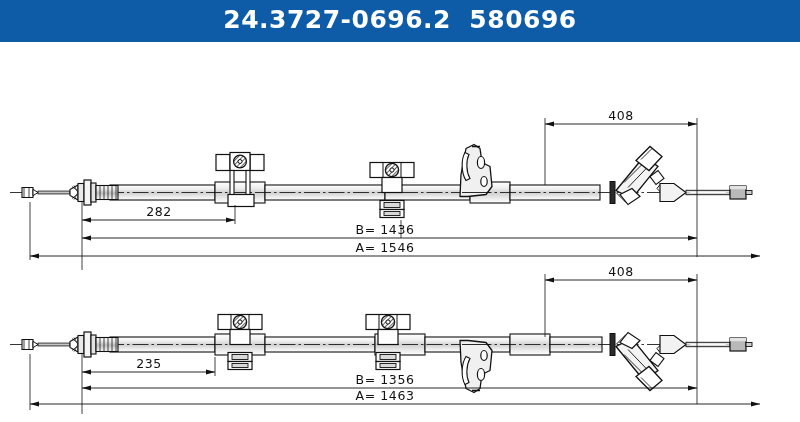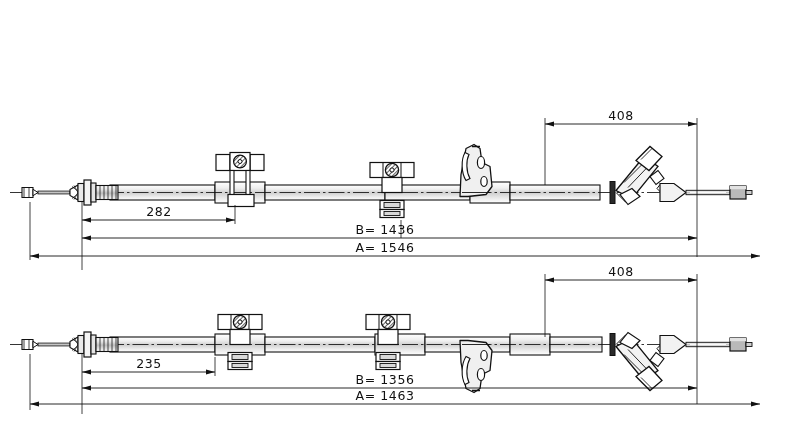--- a/index.html
+++ b/index.html
@@ -47,20 +47,23 @@
     font-size: 12.5px;
     fill: #111111;
     letter-spacing: 0.6px;
   }
 </style>
 </head>
 <body>
 
 <div id="page">
 
+  <div id="title-bar">
+    <div id="title-text">24.3727-0696.2  580696</div>
+  </div>
 
   <div id="drawing">
   <svg class="sheet" width="800" height="380" viewBox="0 0 800 380">
     <defs>
 
       <pattern id="hatch" width="3" height="3" patternUnits="userSpaceOnUse" patternTransform="rotate(45)">
         <rect width="3" height="3" fill="#ffffff"></rect>
         <line x1="0" y1="0" x2="0" y2="3" stroke="#111" stroke-width="1.3"></line>
       </pattern>
       <linearGradient id="tube" x1="0" y1="0" x2="0" y2="1">

